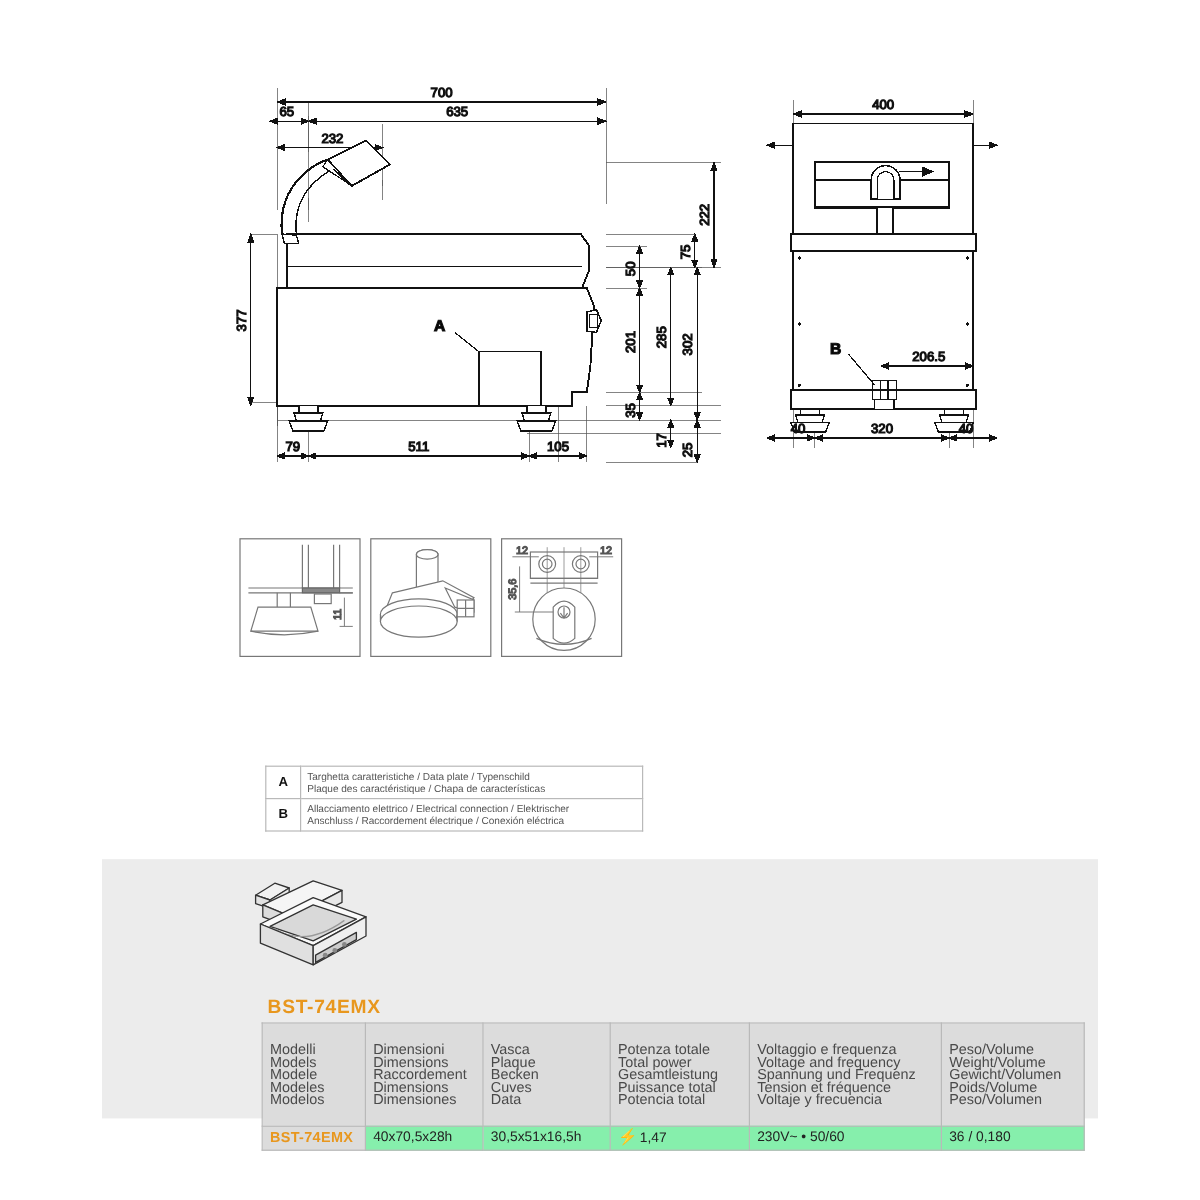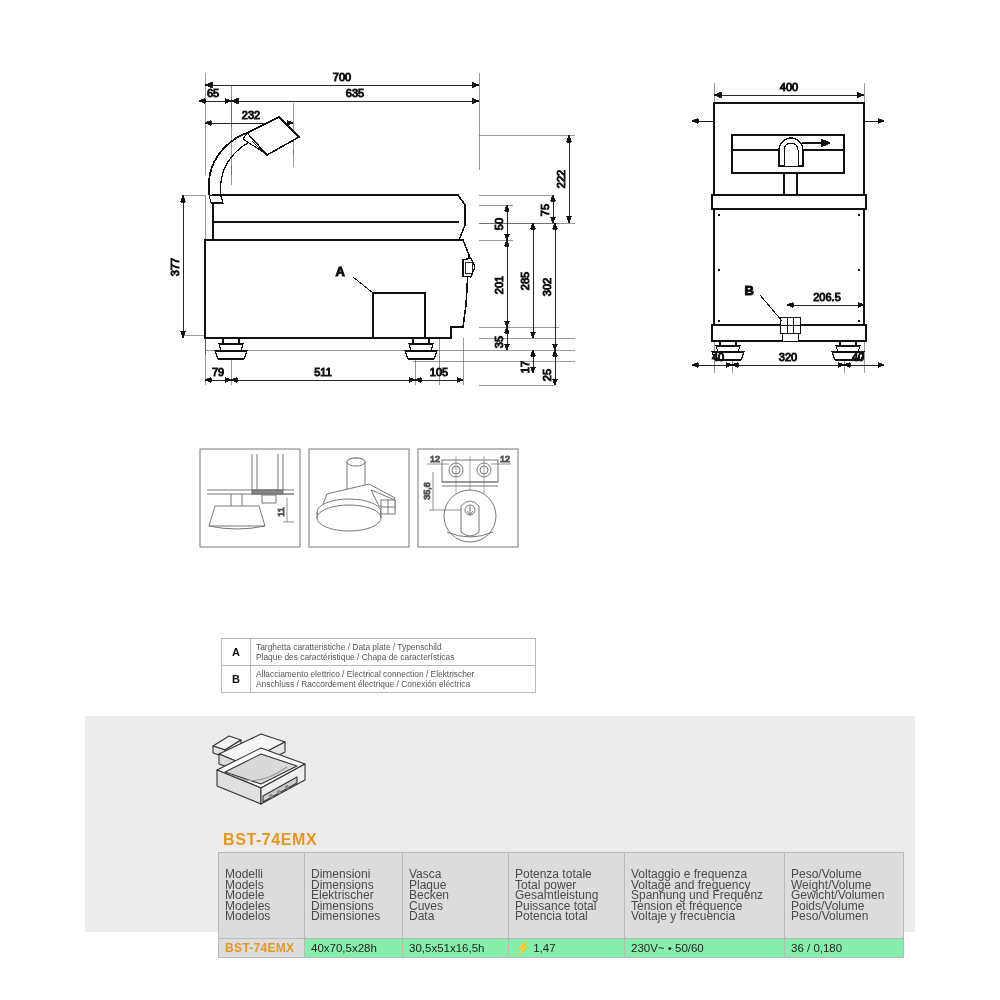--- a/index.html
+++ b/index.html
@@ -45,21 +45,21 @@
   
   #legend{position:absolute;left:221px;top:638px;width:315px;}
   #legend table{border-collapse:collapse;width:100%;}
   #legend td{border:1px solid #b9b9b9;padding:3px 5px;vertical-align:middle;}
   #legend td.key{width:18px;text-align:center;font-weight:bold;font-size:11px;color:#111;}
   #legend td.desc{font-size:8.4px;line-height:10px;color:#555;}
 </style>
 </head>
 <body>
 
-<div class="abs" style="left:163px;top:55px;">
+<div class="abs" style="left:189px;top:55px;">
 <svg width="420" height="355" viewBox="0 0 420 355">
   <g stroke="#111" fill="none" stroke-width="1" shape-rendering="crispEdges">
 
     <g stroke="#555" stroke-width="0.6">
       <line x1="42" y1="18" x2="42" y2="120"></line>
       <line x1="316" y1="18" x2="316" y2="115"></line>
       <line x1="68" y1="30" x2="68" y2="120"></line>
       <line x1="68" y1="42" x2="68" y2="72"></line>
       <line x1="130" y1="48" x2="130" y2="100"></line>
       <line x1="42" y1="280" x2="42" y2="300"></line>
@@ -231,21 +231,21 @@
       <path d="M252,325 l6,-2.4 v4.8 z" fill="#111"></path>
       <path d="M300,325 l-6,-2.4 v4.8 z" fill="#111"></path>
     </g>
     <text class="dim-txt" x="55" y="321" text-anchor="middle">79</text>
     <text class="dim-txt" x="160" y="321" text-anchor="middle">511</text>
     <text class="dim-txt" x="276" y="321" text-anchor="middle">105</text>
   </g>
 </svg>
 </div>
 
-<div class="abs" style="left:684px;top:55px;">
+<div class="abs" style="left:631px;top:55px;">
 <svg width="300" height="355" viewBox="0 0 300 355">
   <g stroke="#111" fill="none" stroke-width="1" shape-rendering="crispEdges">
 
     <g stroke="#555" stroke-width="0.6">
       <line x1="30" y1="28" x2="30" y2="110"></line>
       <line x1="180" y1="28" x2="180" y2="110"></line>
       <line x1="48" y1="48" x2="48" y2="78"></line>
       <line x1="155" y1="48" x2="155" y2="78"></line>
       <line x1="10" y1="66" x2="30" y2="66"></line>
       <line x1="180" y1="66" x2="200" y2="66"></line>
@@ -498,21 +498,21 @@
       <td class="col-model">
         <div>Modelli</div>
         <div>Models</div>
         <div>Modele</div>
         <div>Modeles</div>
         <div>Modelos</div>
       </td>
       <td>
         <div>Dimensioni</div>
         <div>Dimensions</div>
-        <div>Elektrischer</div>
+        <div>Raccordement</div>
         <div>Dimensions</div>
         <div>Dimensiones</div>
       </td>
       <td>
         <div>Vasca</div>
         <div>Plaque</div>
         <div>Becken</div>
         <div>Cuves</div>
         <div>Data</div>
       </td>

